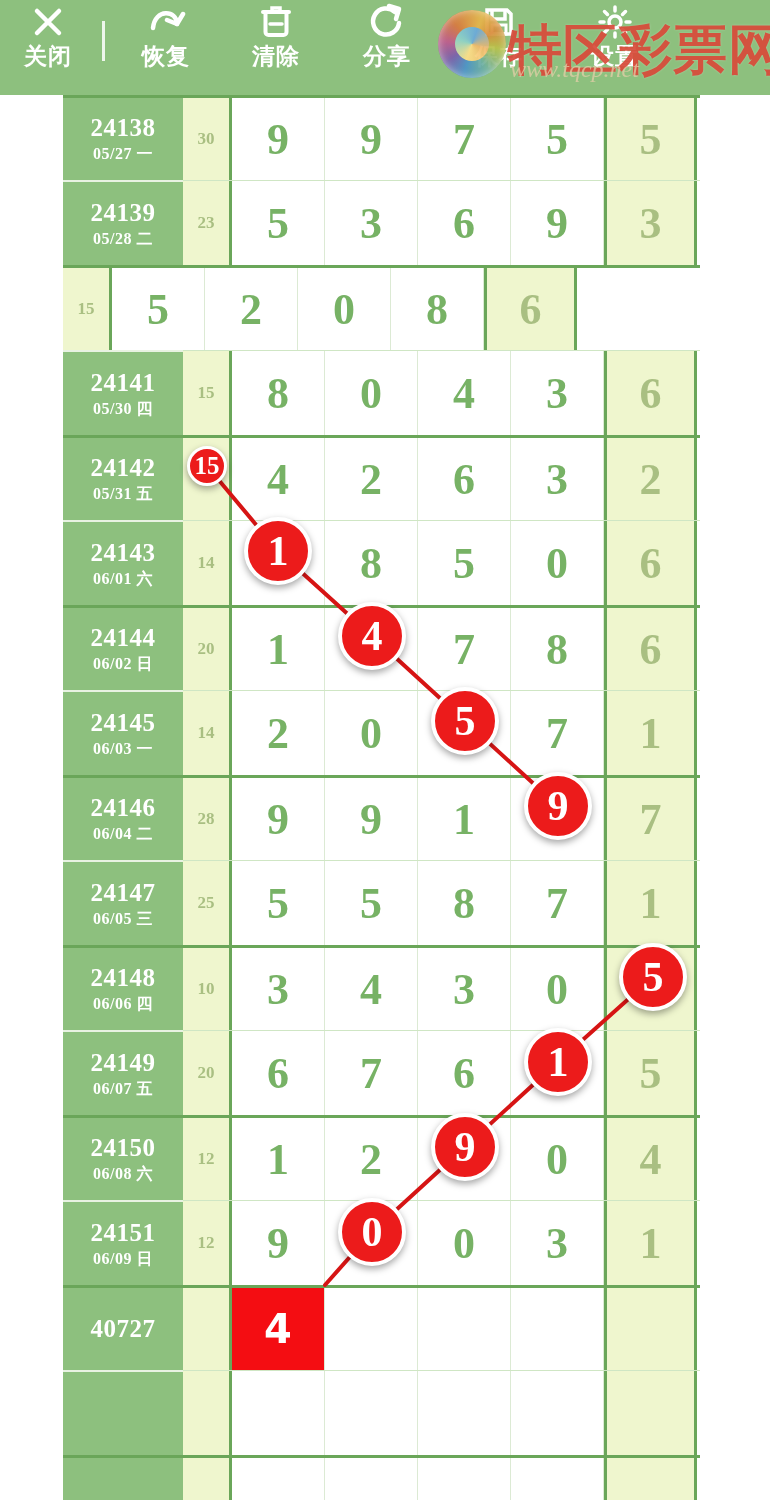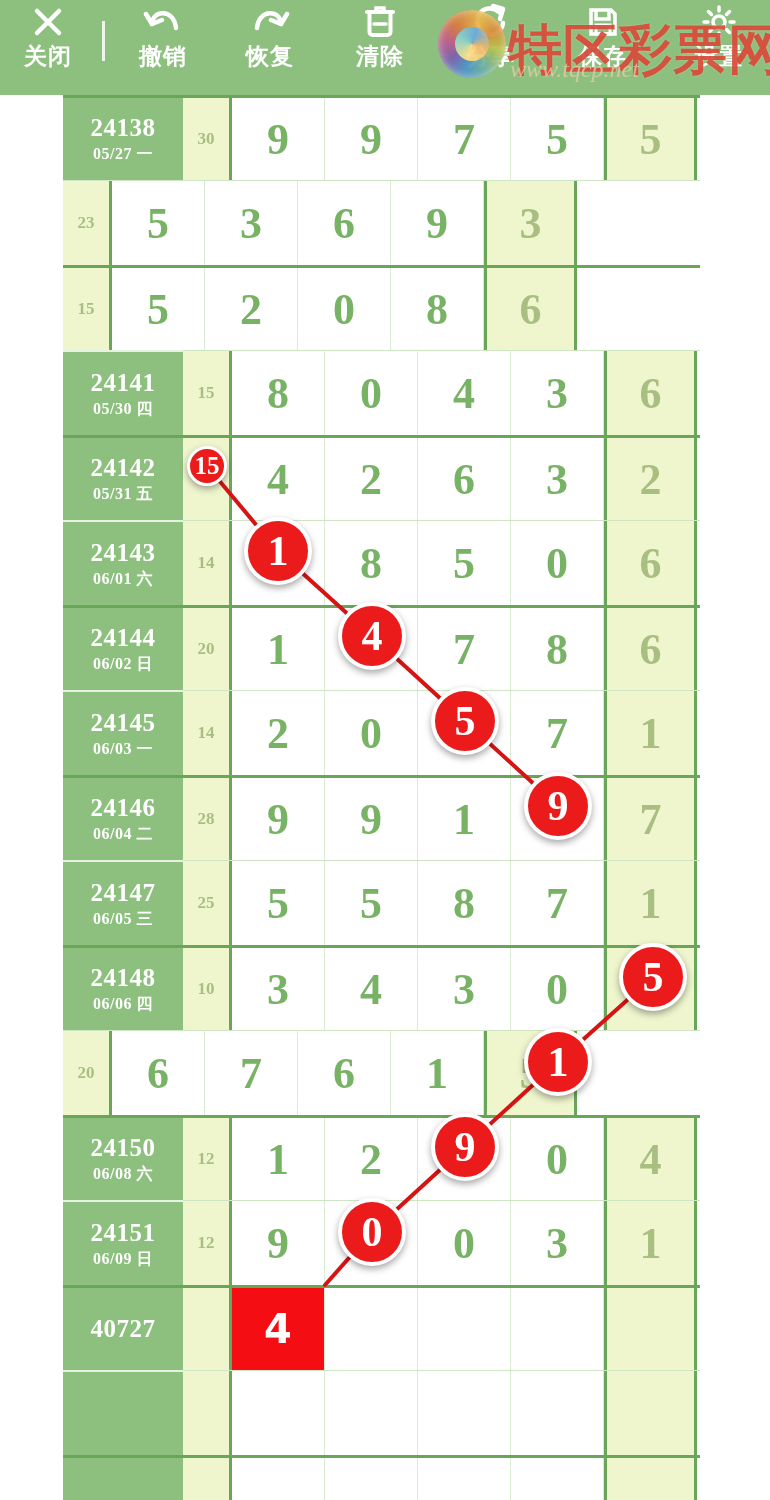--- a/index.html
+++ b/index.html
@@ -169,29 +169,20 @@
     <span class="tb-icon">
       <svg width="36" height="36" viewBox="0 0 36 36">
           <path d="M7 7 L29 29 M29 7 L7 29" stroke="#fff" stroke-width="4.5" stroke-linecap="round" fill="none"></path>
         </svg>
     </span>
     <span class="tb-label">关闭</span>
   </div>
 
   <div class="tb-sep"></div>
 
-  <div class="tb-item" style="width:104px">
-    <span class="tb-icon">
-      <svg width="40" height="38" viewBox="0 0 40 38">
-          <path d="M9 22 C9 8 31 6 33 26" stroke="#fff" stroke-width="4.5" fill="none" stroke-linecap="round"></path>
-          <path d="M9 22 L3 12 M9 22 L19 18" stroke="#fff" stroke-width="4.5" fill="none" stroke-linecap="round"></path>
-        </svg>
-    </span>
-    <span class="tb-label">撤销</span>
-  </div>
 
   <div class="tb-item" style="width:110px">
     <span class="tb-icon">
       <svg width="40" height="38" viewBox="0 0 40 38">
           <path d="M31 22 C31 8 9 6 7 26" stroke="#fff" stroke-width="4.5" fill="none" stroke-linecap="round"></path>
           <path d="M31 22 L37 12 M31 22 L21 18" stroke="#fff" stroke-width="4.5" fill="none" stroke-linecap="round"></path>
         </svg>
     </span>
     <span class="tb-label">恢复</span>
   </div>
@@ -253,20 +244,24 @@
         <div class="issue-date">05/27 一</div>
       </div>
       <div class="c-val">30</div>
       <div class="c-d">9</div>
       <div class="c-d">9</div>
       <div class="c-d">7</div>
       <div class="c-d">5</div>
       <div class="c-sum">5</div>
     </div>
     <div class="row sub">
+      <div class="c-issue">
+        <div class="issue-no">24139</div>
+        <div class="issue-date">05/28 二</div>
+      </div>
       <div class="c-val">23</div>
       <div class="c-d">5</div>
       <div class="c-d">3</div>
       <div class="c-d">6</div>
       <div class="c-d">9</div>
       <div class="c-sum">3</div>
     </div>
     <div class="row grp">
       <div class="c-val">15</div>
       <div class="c-d">5</div>
@@ -365,20 +360,24 @@
         <div class="issue-date">06/06 四</div>
       </div>
       <div class="c-val">10</div>
       <div class="c-d">3</div>
       <div class="c-d">4</div>
       <div class="c-d">3</div>
       <div class="c-d">0</div>
       <div class="c-sum">5</div>
     </div>
     <div class="row sub">
+      <div class="c-issue">
+        <div class="issue-no">24149</div>
+        <div class="issue-date">06/07 五</div>
+      </div>
       <div class="c-val">20</div>
       <div class="c-d">6</div>
       <div class="c-d">7</div>
       <div class="c-d">6</div>
       <div class="c-d">1</div>
       <div class="c-sum">5</div>
     </div>
     <div class="row grp">
       <div class="c-issue">
         <div class="issue-no">24150</div>

